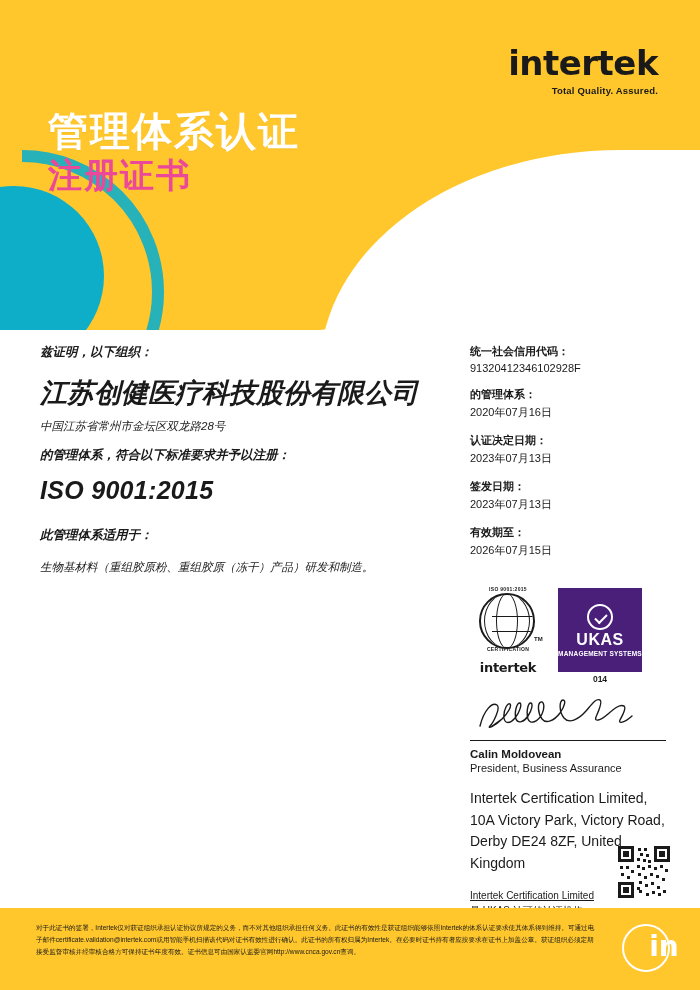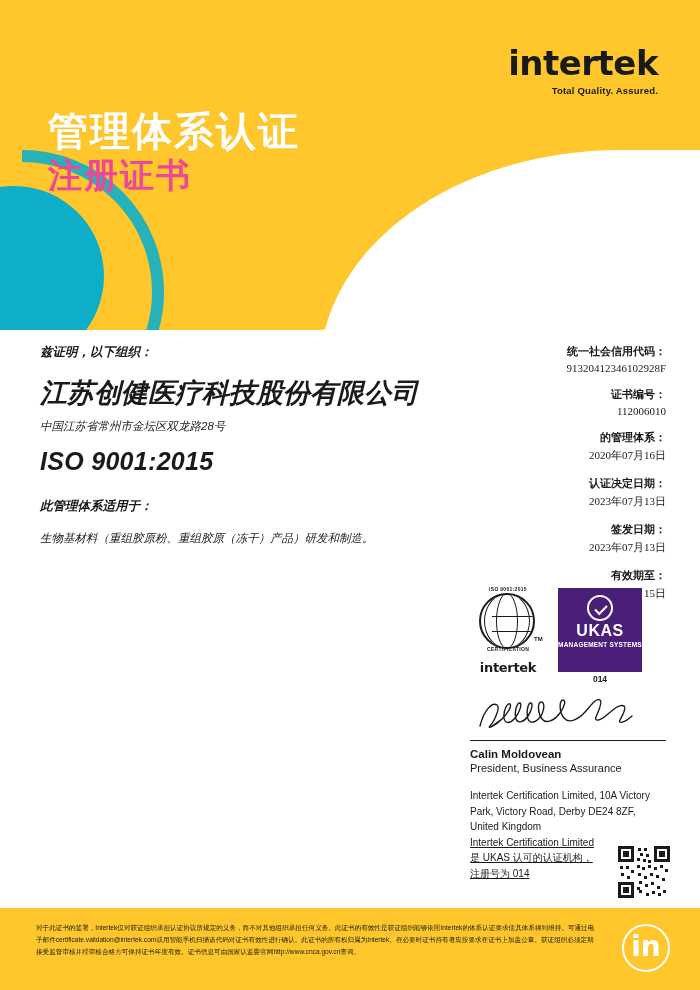--- a/index.html
+++ b/index.html
@@ -166,32 +166,30 @@
 
   
   .body-right {
     position: absolute;
     left: 470px;
     top: 344px;
     width: 196px;
   }
   .field {
     margin-bottom: 13px;
-    text-align: right;
   }
   .field .k {
     font-size: 11px;
     font-weight: bold;
     color: #1a1a1a;
     margin-bottom: 3px;
   }
   .field .v {
     font-size: 11px;
     color: #1a1a1a;
-    font-family: Liberation Serif, serif;
   }
 
   
   .marks {
     position: absolute;
     left: 470px;
     top: 588px;
     width: 200px;
     height: 90px;
   }
@@ -271,21 +269,21 @@
   }
   .mark-ukas {
     position: absolute;
     left: 88px; top: 0;
     width: 84px;
     height: 84px;
     background: #4a1f7a;
     color: #ffffff;
     text-align: center;
     box-sizing: border-box;
-    padding-top: 7px;
+    padding-top: 16px;
   }
   .ukas-crown {
     width: 26px;
     height: 26px;
     border-radius: 50%;
     border: 2px solid #ffffff;
     margin: 0 auto 2px auto;
     position: relative;
     box-sizing: border-box;
   }
@@ -342,22 +340,23 @@
   .sig-name {
     font-size: 11.5px;
     font-weight: bold;
     margin-bottom: 2px;
   }
   .sig-role {
     font-size: 11px;
     margin-bottom: 14px;
   }
   .sig-addr {
-    font-size: 10px;
+    font-size: 14px;
     line-height: 1.55;
+    margin-bottom: 13px;
   }
   .sig-accr {
     font-size: 10px;
     line-height: 1.55;
     text-decoration: underline;
   }
 
   
   .qr {
     position: absolute;
@@ -399,20 +398,21 @@
   .footer-mark .glyph {
     position: absolute;
     left: 0; top: -3px;
     width: 100%;
     text-align: center;
     font-family: "DejaVu Sans", sans-serif;
     font-size: 28px;
     font-weight: bold;
     color: #ffffff;
     line-height: 48px;
+    padding-left: 18px;
   }
 </style>
 </head>
 <body>
 
 <div class="cert">
 
   <div class="top-band">
     <div class="yellow-corner"></div>
     <div class="white-curve"></div>
@@ -427,33 +427,30 @@
 
   <div class="cert-title">
     <div class="line1">管理体系认证</div>
     <div class="line2">注册证书</div>
   </div>
 
   <div class="body-left">
     <div class="lbl-small">兹证明，以下组织：</div>
     <div class="org-name">江苏创健医疗科技股份有限公司</div>
     <div class="org-addr">中国江苏省常州市金坛区双龙路28号</div>
+    <div class="scope-lead">的管理体系，符合以下标准要求并予以注册：</div>
     <div class="standard">ISO 9001:2015</div>
     <div class="applies-lead">此管理体系适用于：</div>
     <div class="applies-text">生物基材料（重组胶原粉、重组胶原（冻干）产品）研发和制造。</div>
   </div>
 
   <div class="body-right">
     <div class="field">
       <div class="k">统一社会信用代码：</div>
       <div class="v">91320412346102928F</div>
-    </div>
-    <div class="field">
-      <div class="k">证书编号：</div>
-      <div class="v">112006010</div>
     </div>
     <div class="field">
       <div class="k">的管理体系：</div>
       <div class="v">2020年07月16日</div>
     </div>
     <div class="field">
       <div class="k">认证决定日期：</div>
       <div class="v">2023年07月13日</div>
     </div>
     <div class="field">

